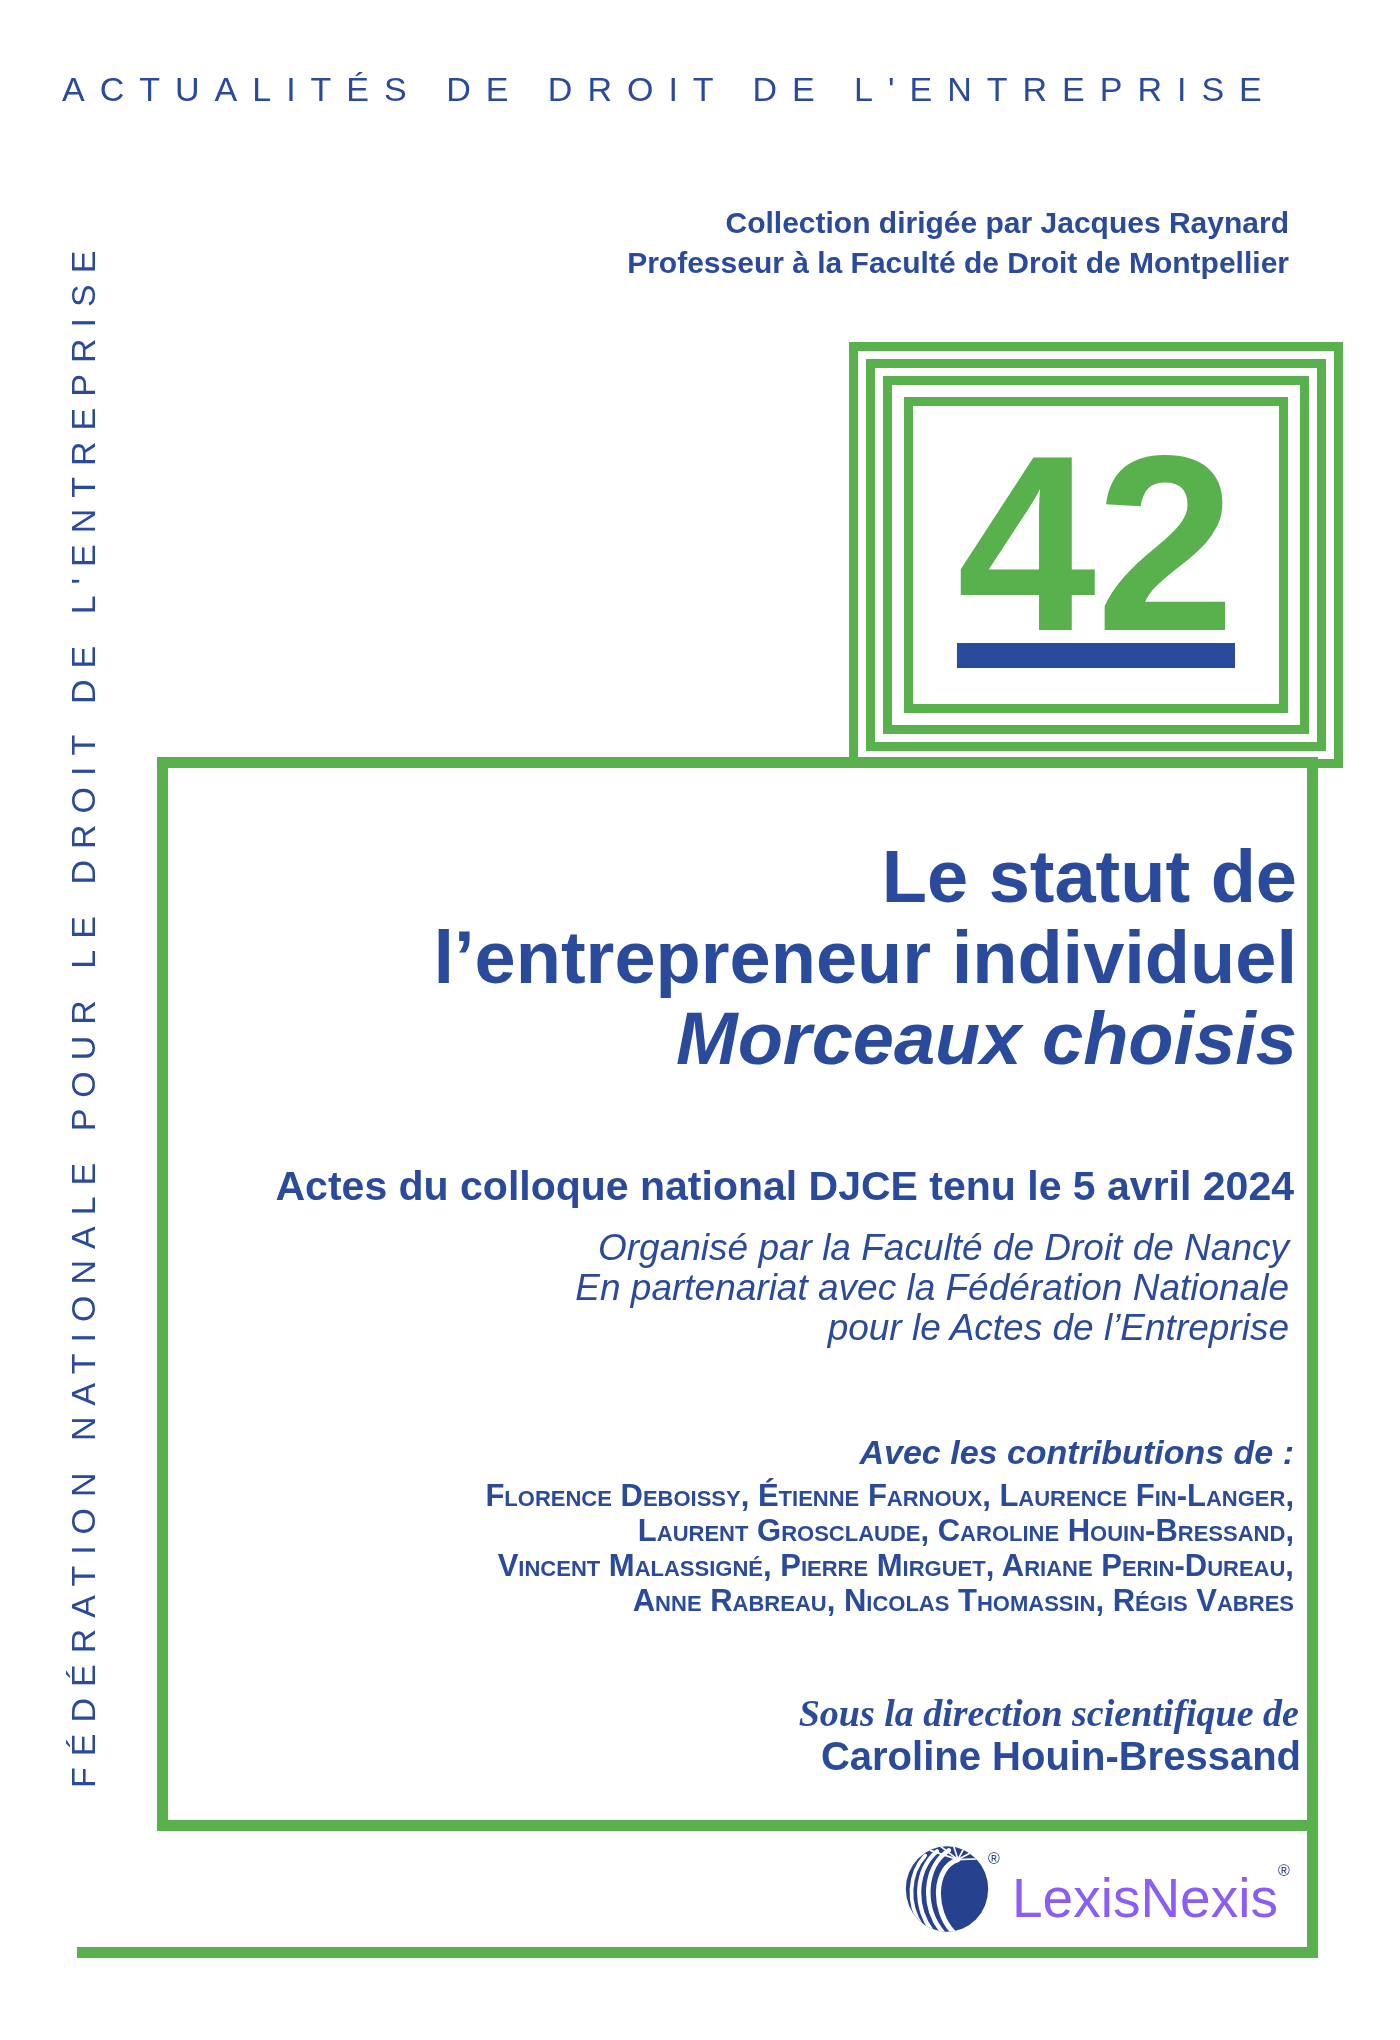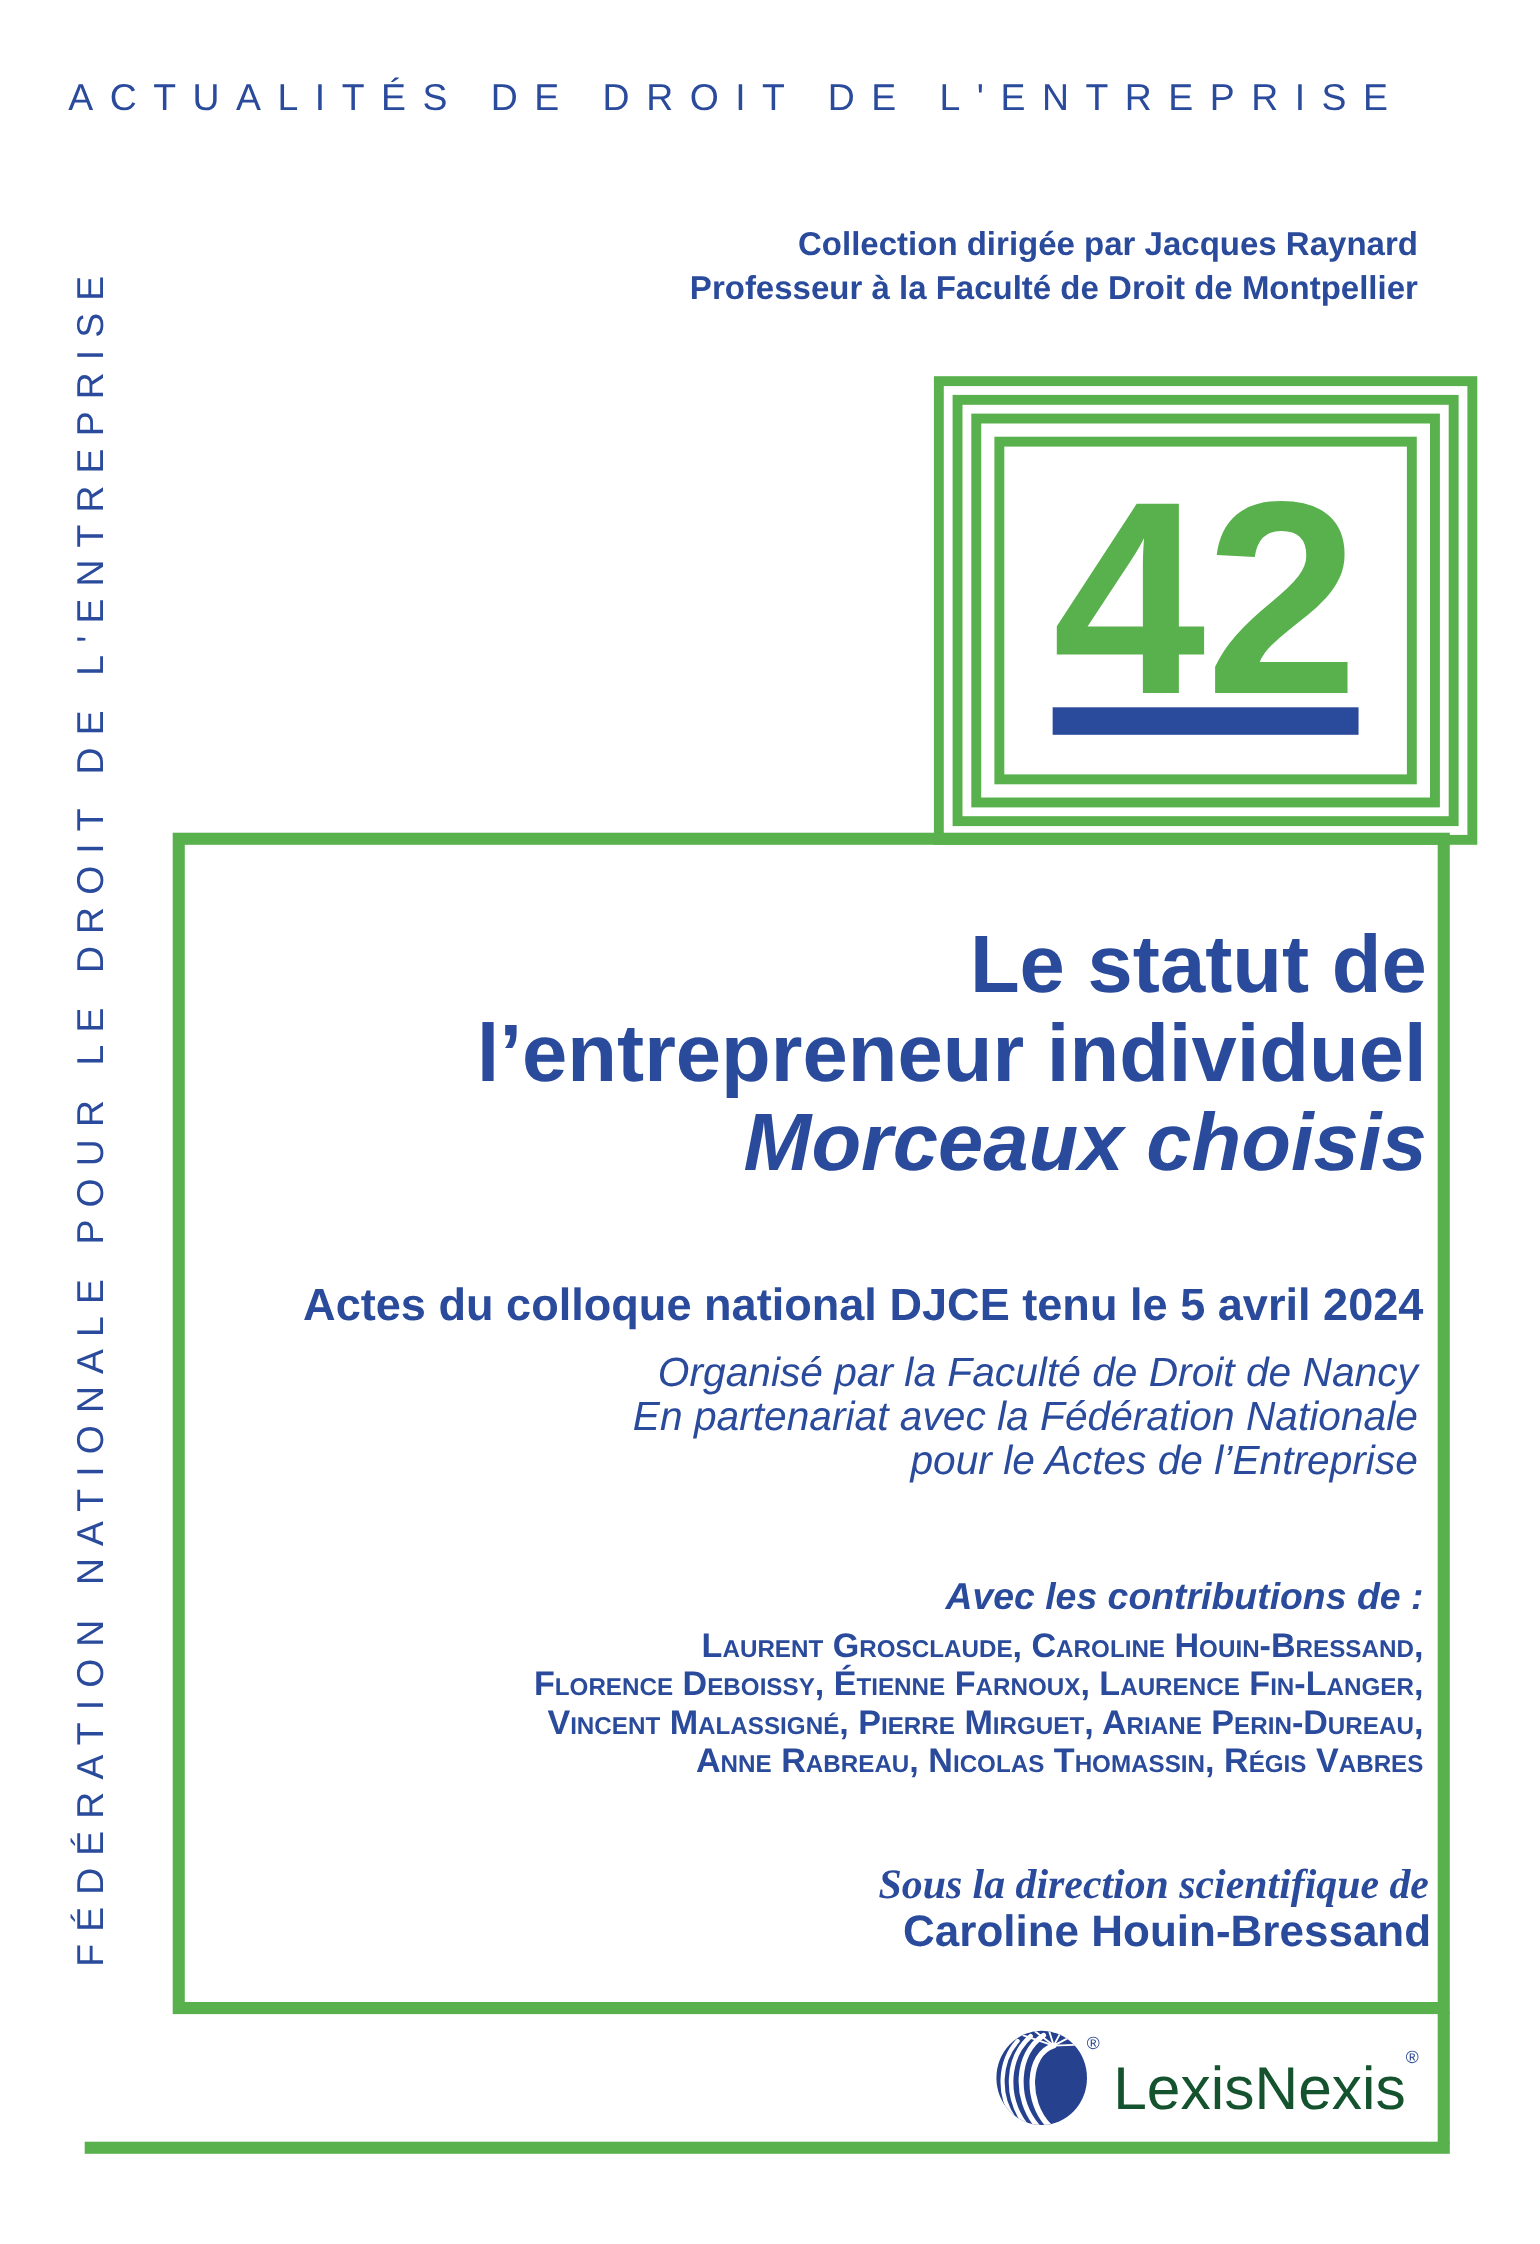--- a/index.html
+++ b/index.html
@@ -43,21 +43,21 @@
   .sous{position:absolute;right:128px;top:1691px;font-size:38px;font-weight:bold;
         font-style:italic;white-space:nowrap;font-family:Liberation Serif, serif;}
   .director{position:absolute;right:126px;top:1734px;font-size:40px;font-weight:bold;
             white-space:nowrap;}
   
   .bar-bottom{position:absolute;left:77px;top:1947px;width:1241px;height:11px;background:#58b14c;}
   .bar-right{position:absolute;left:1307px;top:1829px;width:11px;height:120px;background:#58b14c;}
   .globe{position:absolute;left:905px;top:1845px;width:84px;height:88px;}
   .reg1{position:absolute;left:988px;top:1850px;font-size:16px;color:#26428f;}
   .wordmark{position:absolute;left:1012px;top:1866px;font-size:55px;font-weight:500;
-            color:#14532d;white-space:nowrap;}
+            color:#8b5cf6;white-space:nowrap;}
   .reg2{position:absolute;left:1278px;top:1862px;font-size:16px;color:#26428f;}
 </style>
 </head>
 <body>
 
 <div class="page">
 
   <div class="series-header">ACTUALITÉS DE DROIT DE L'ENTREPRISE</div>
 
   <div class="fede-vertical">FÉDÉRATION NATIONALE POUR LE DROIT DE L'ENTREPRISE</div>
@@ -92,22 +92,22 @@
 
   <div class="orgs">
     <div>Organisé par la Faculté de Droit de Nancy</div>
     <div>En partenariat avec la Fédération Nationale</div>
     <div>pour le Actes de l’Entreprise</div>
   </div>
 
   <div class="avec">Avec les contributions de :</div>
 
   <div class="contribs">
+    <div>Florence Deboissy, Étienne Farnoux, Laurence Fin-Langer,</div>
     <div>Laurent Grosclaude, Caroline Houin-Bressand,</div>
-    <div>Florence Deboissy, Étienne Farnoux, Laurence Fin-Langer,</div>
     <div>Vincent Malassigné, Pierre Mirguet, Ariane Perin-Dureau,</div>
     <div>Anne Rabreau, Nicolas Thomassin, Régis Vabres</div>
   </div>
 
   <div class="sous">Sous la direction scientifique de</div>
 
   <div class="director">Caroline Houin-Bressand</div>
 
   <div class="bar-bottom"></div>
   <div class="bar-right"></div>

